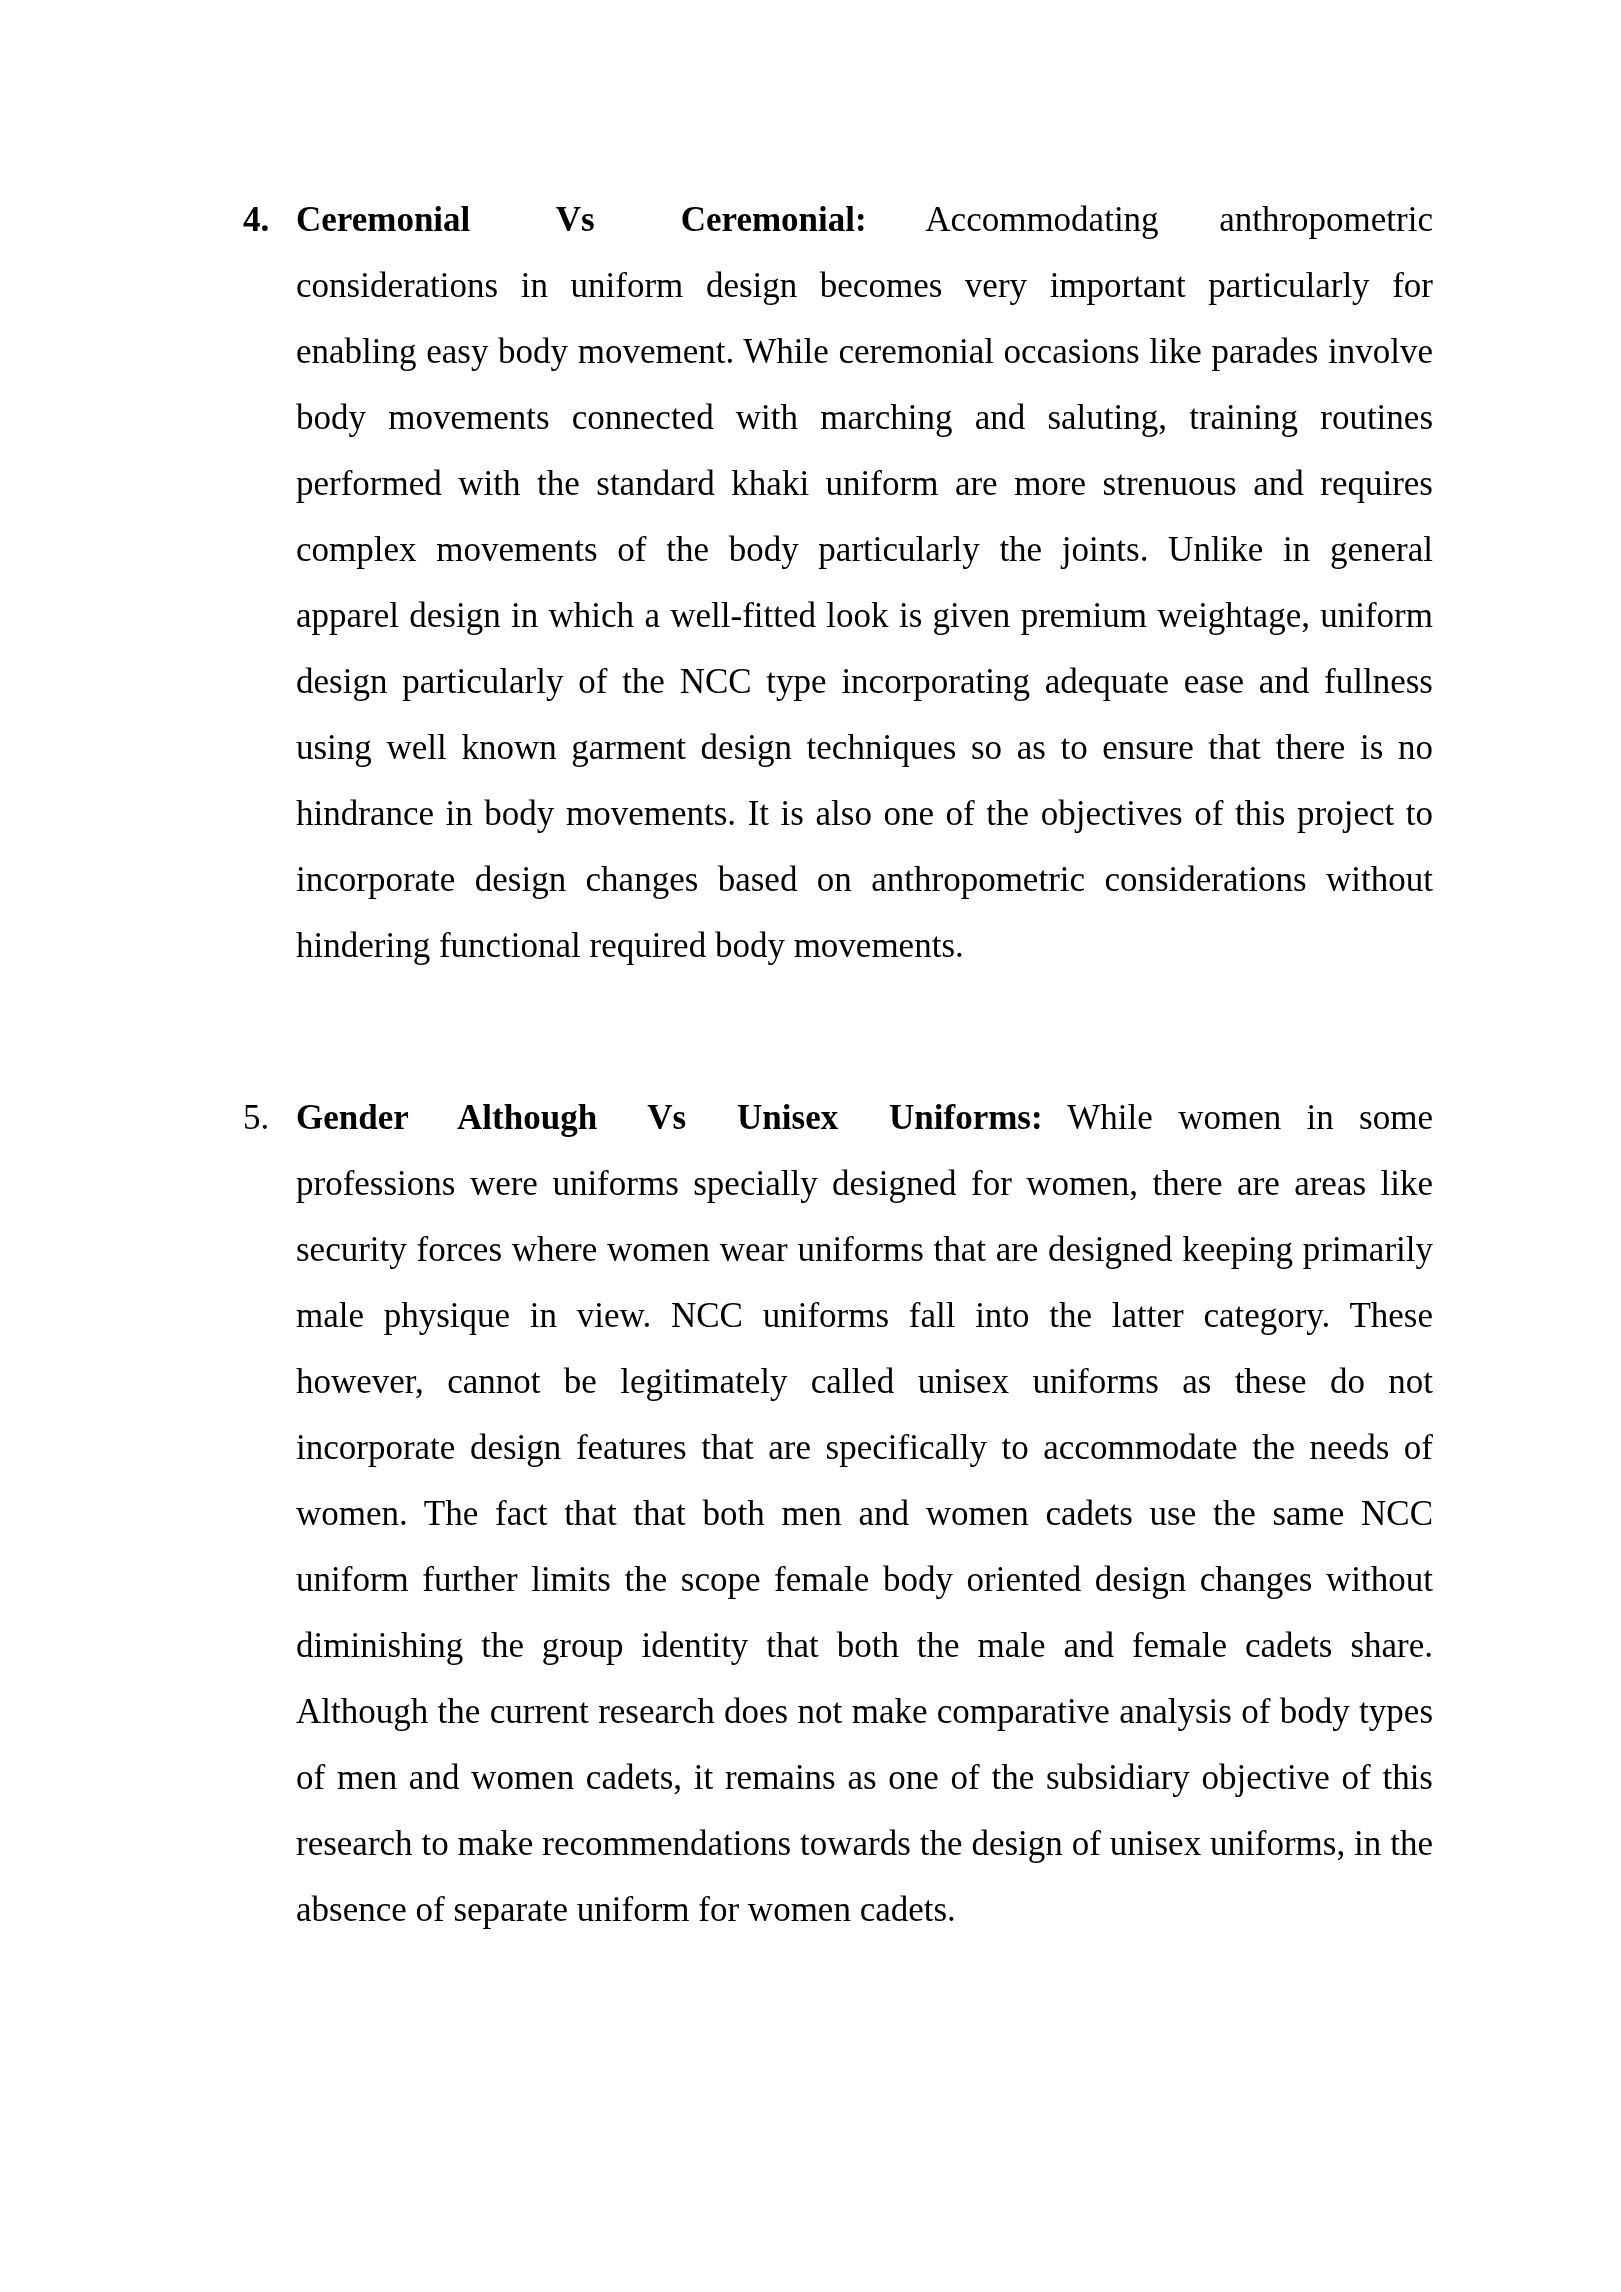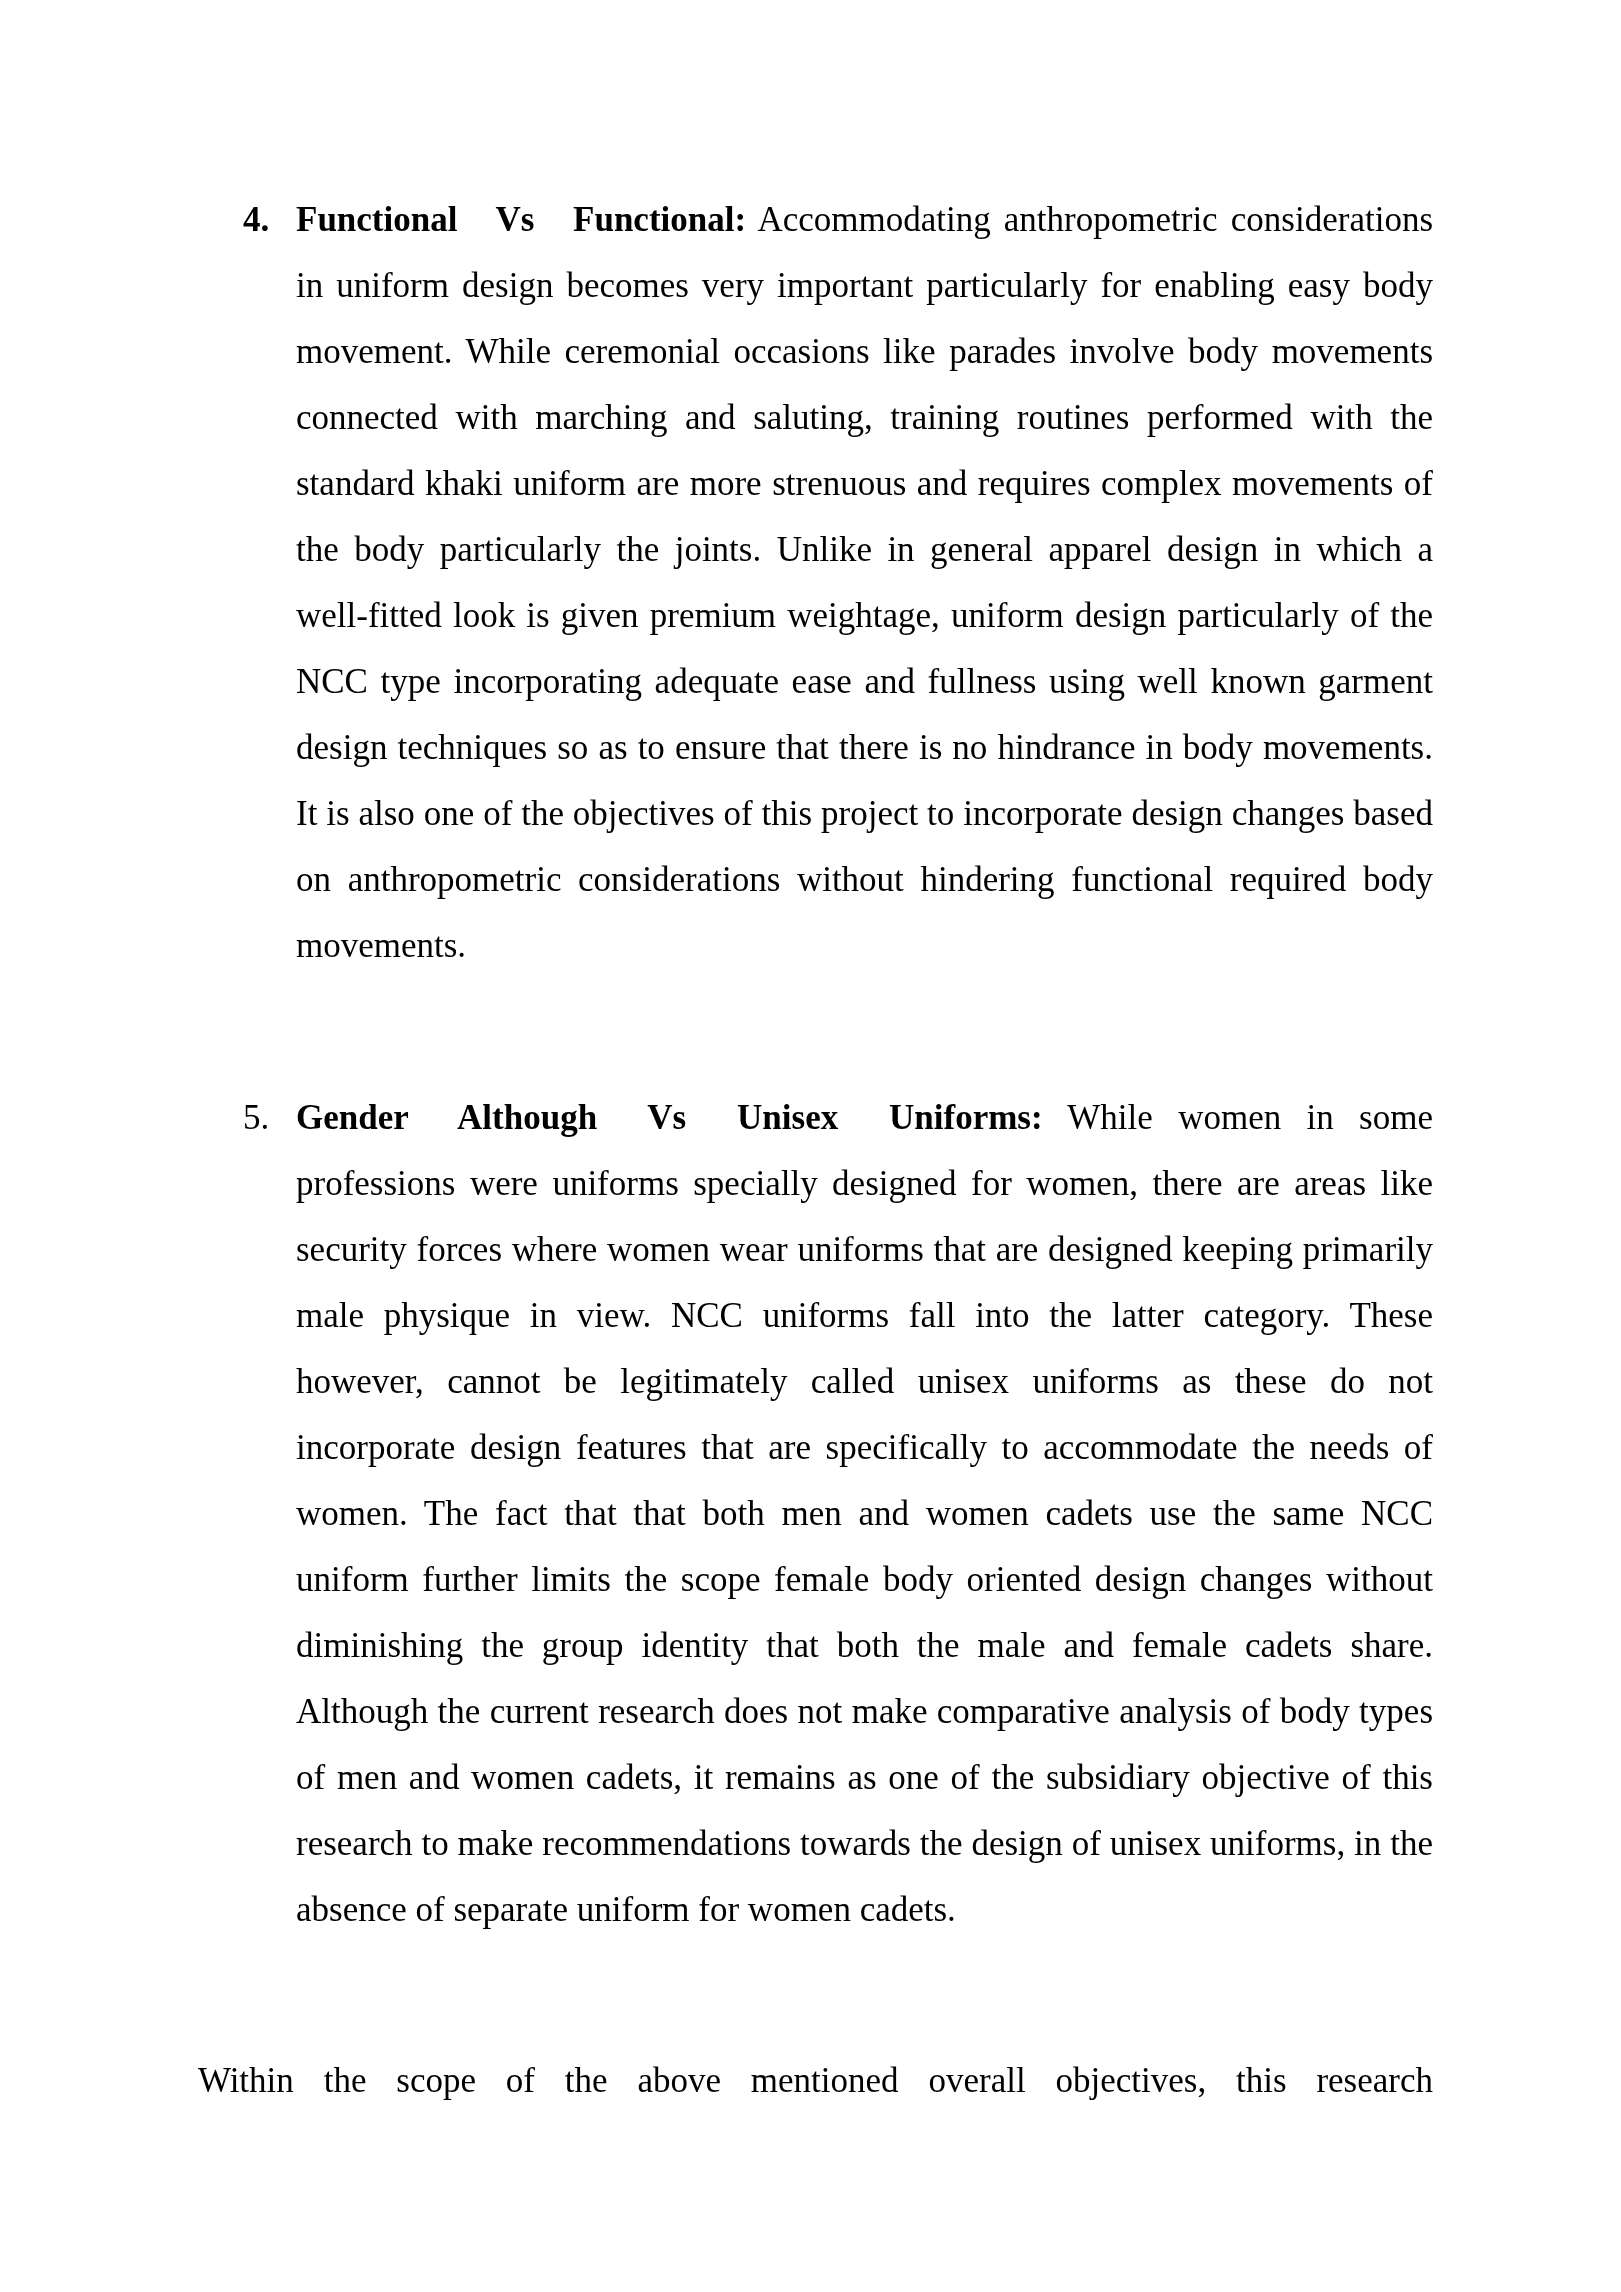--- a/index.html
+++ b/index.html
@@ -61,29 +61,28 @@
     }
   </style>
 </head>
 <body>
 
 <div class="page">
 
   <div class="list-item" id="item-4">
     <span class="item-marker bold">4.</span>
     <div class="item-body">
-      <span class="item-title">Functional Vs Functional:</span> 
+      <span class="item-title">Ceremonial Vs Ceremonial:</span> 
       <span>Accommodating anthropometric considerations in uniform design becomes very important particularly for enabling easy body movement. While ceremonial occasions like parades involve body movements connected with marching and saluting, training routines performed with the standard khaki uniform are more strenuous and requires complex movements of the body particularly the joints. Unlike in general apparel design in which a well-fitted look is given premium weightage, uniform design particularly of the NCC type incorporating adequate ease and fullness using well known garment design techniques so as to ensure that there is no hindrance in body movements. It is also one of the objectives of this project to incorporate design changes based on anthropometric considerations without hindering functional required body movements.</span>
     </div>
   </div>
 
   <div class="list-item" id="item-5">
     <span class="item-marker">5.</span>
     <div class="item-body">
       <span class="item-title">Gender Although Vs Unisex  Uniforms:</span> 
       <span>While women in some professions  were uniforms specially designed for women, there are areas like security forces where women wear uniforms that are designed keeping primarily male physique in view. NCC uniforms fall into  the latter category. These however, cannot be legitimately called unisex uniforms as these do not incorporate design features that are specifically to accommodate the needs of women.  The fact that that both men and women cadets use the same NCC uniform further limits the scope female body oriented design changes  without  diminishing the group identity that both the male and female cadets share. Although the current research does not make comparative analysis of body types of men and women cadets, it remains as one of the subsidiary objective of this research to make recommendations towards the design of unisex uniforms, in the absence of separate uniform for women cadets.</span>
     </div>
   </div>
 
-  <div class="closing-paragraph">Within the scope of the above mentioned overall objectives, this research</div>
 
 </div>
 
 
 </body></html>

